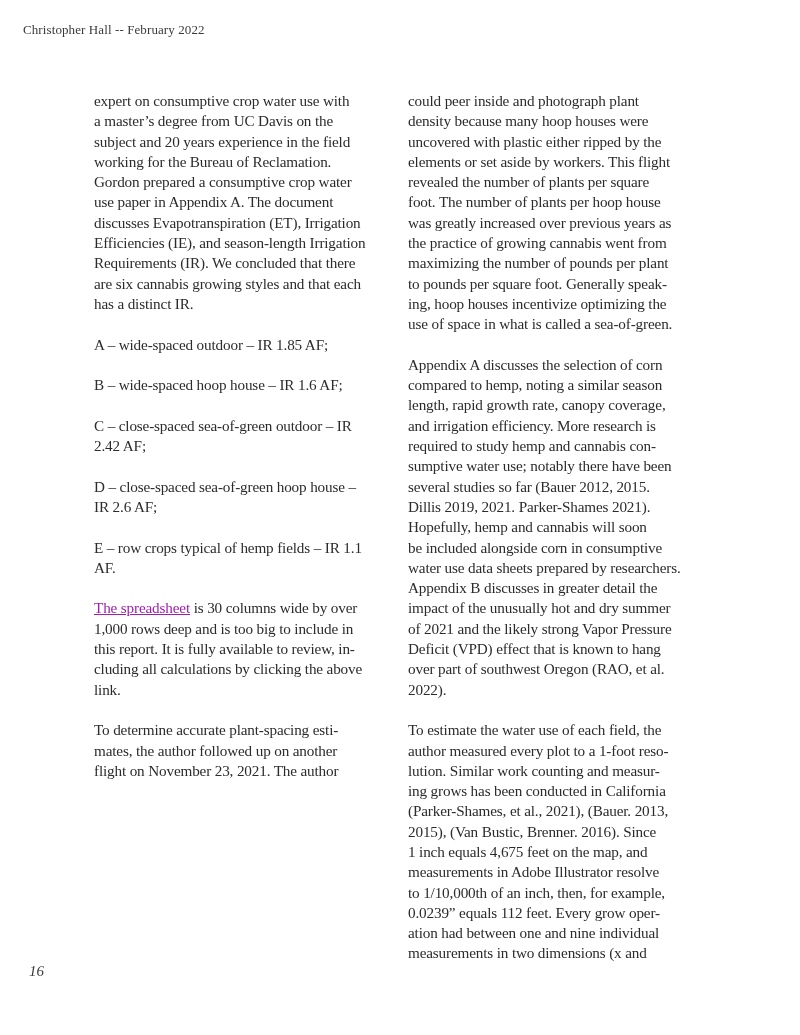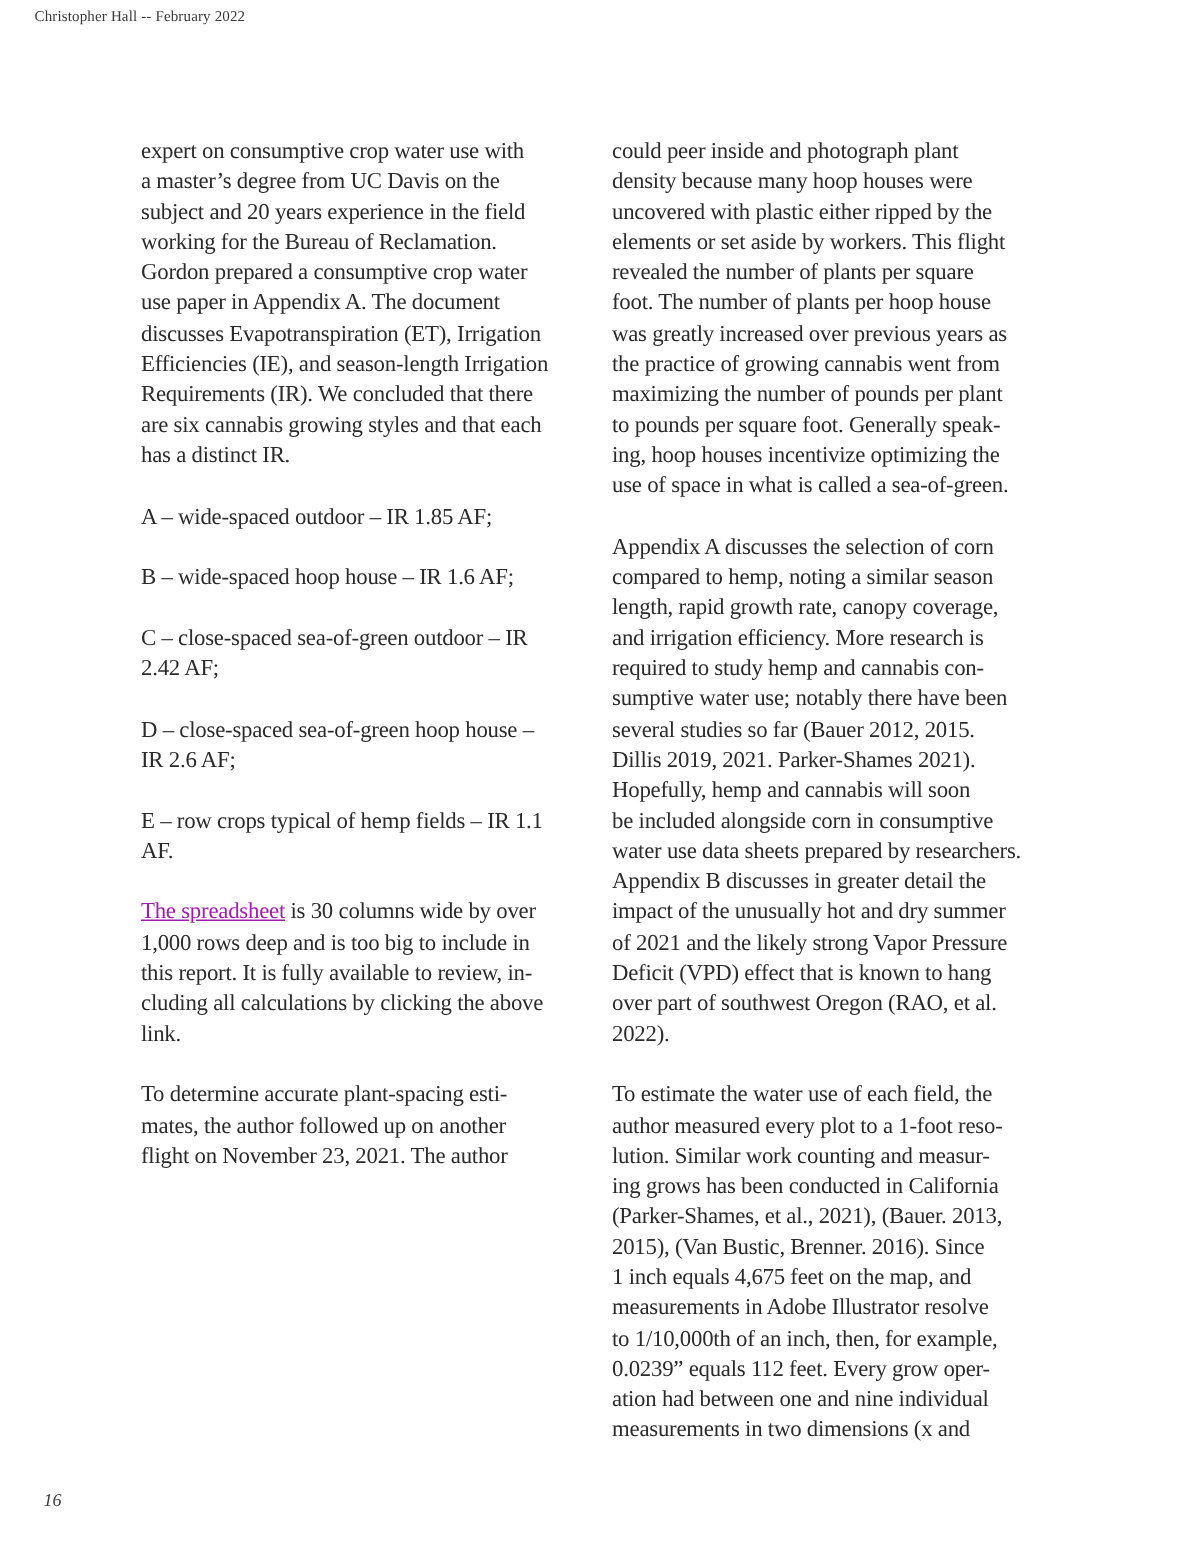--- a/index.html
+++ b/index.html
@@ -2,26 +2,26 @@
 <html><head>
   <meta charset="utf-8">
   <style>
     html, body { margin: 0; padding: 0; background: #ffffff; }
     body {
       width: 800px; height: 1035px; position: relative; overflow: hidden;
       font-family: "Liberation Serif", "DejaVu Serif", serif;
       color: #2b2b2b;
     }
     .running-header {
-      position: absolute; left: 23px; top: 6px;
-      font-size: 10px; color: #3a3a3a; letter-spacing: 0.1px;
+      position: absolute; left: 23px; top: 22px;
+      font-size: 13px; color: #3a3a3a; letter-spacing: 0.1px;
     }
     .page-number {
-      position: absolute; left: 29px; top: 993px;
-      font-size: 12px; color: #3a3a3a; font-style: italic;
+      position: absolute; left: 29px; top: 963px;
+      font-size: 15px; color: #3a3a3a; font-style: italic;
     }
     .column {
       position: absolute; top: 91px;
       font-size: 15.2px; line-height: 20.3px;
       letter-spacing: -0.15px;
     }
     .col-left { left: 94px; width: 300px; }
     .col-right { left: 408px; width: 300px; }
     .para { margin: 0 0 20.3px 0; white-space: pre-line; font-family: Liberation Serif, serif; }
     .link { color: #a21caf; text-decoration: underline; }

